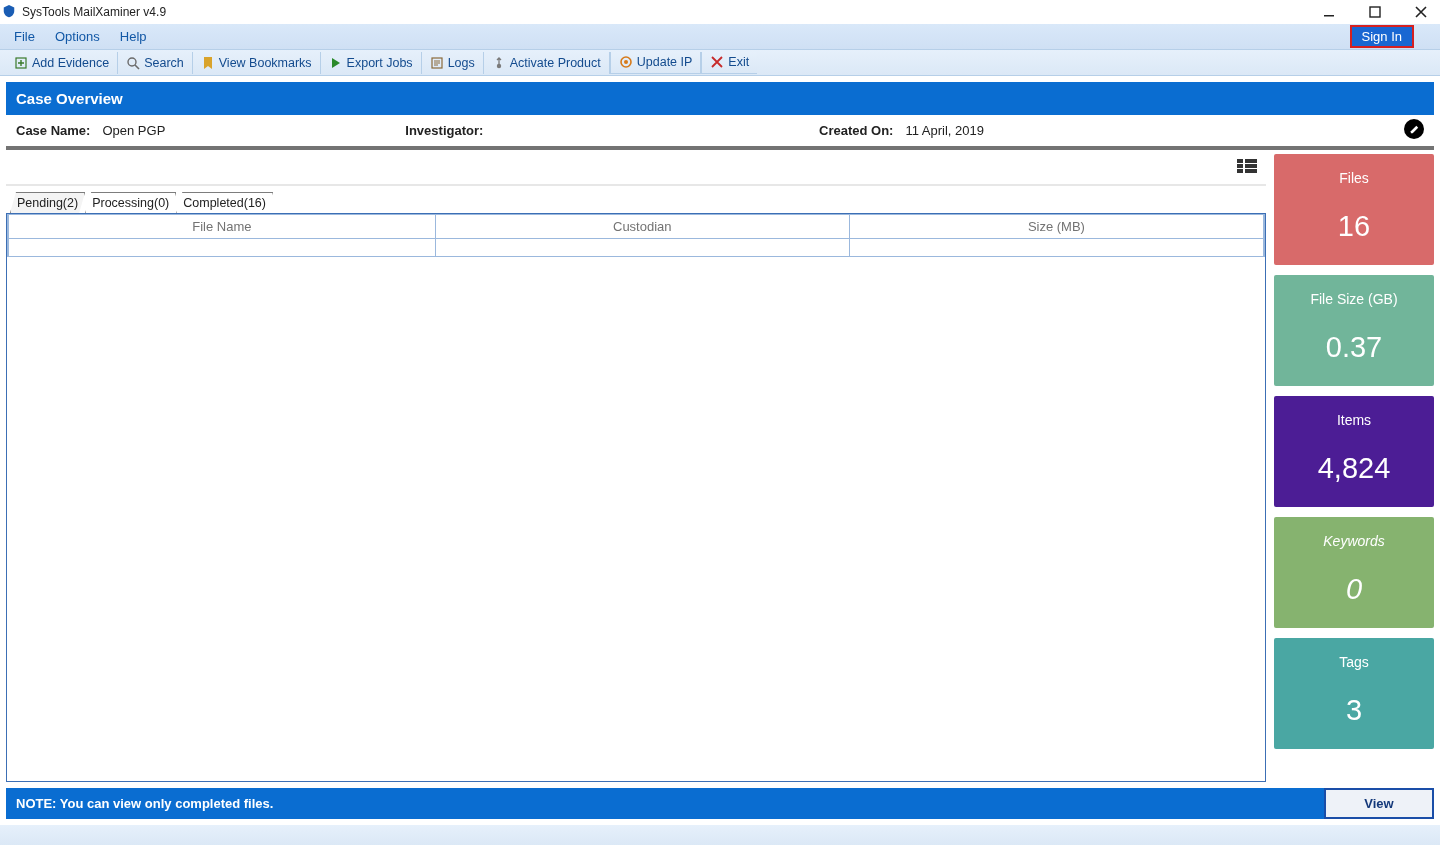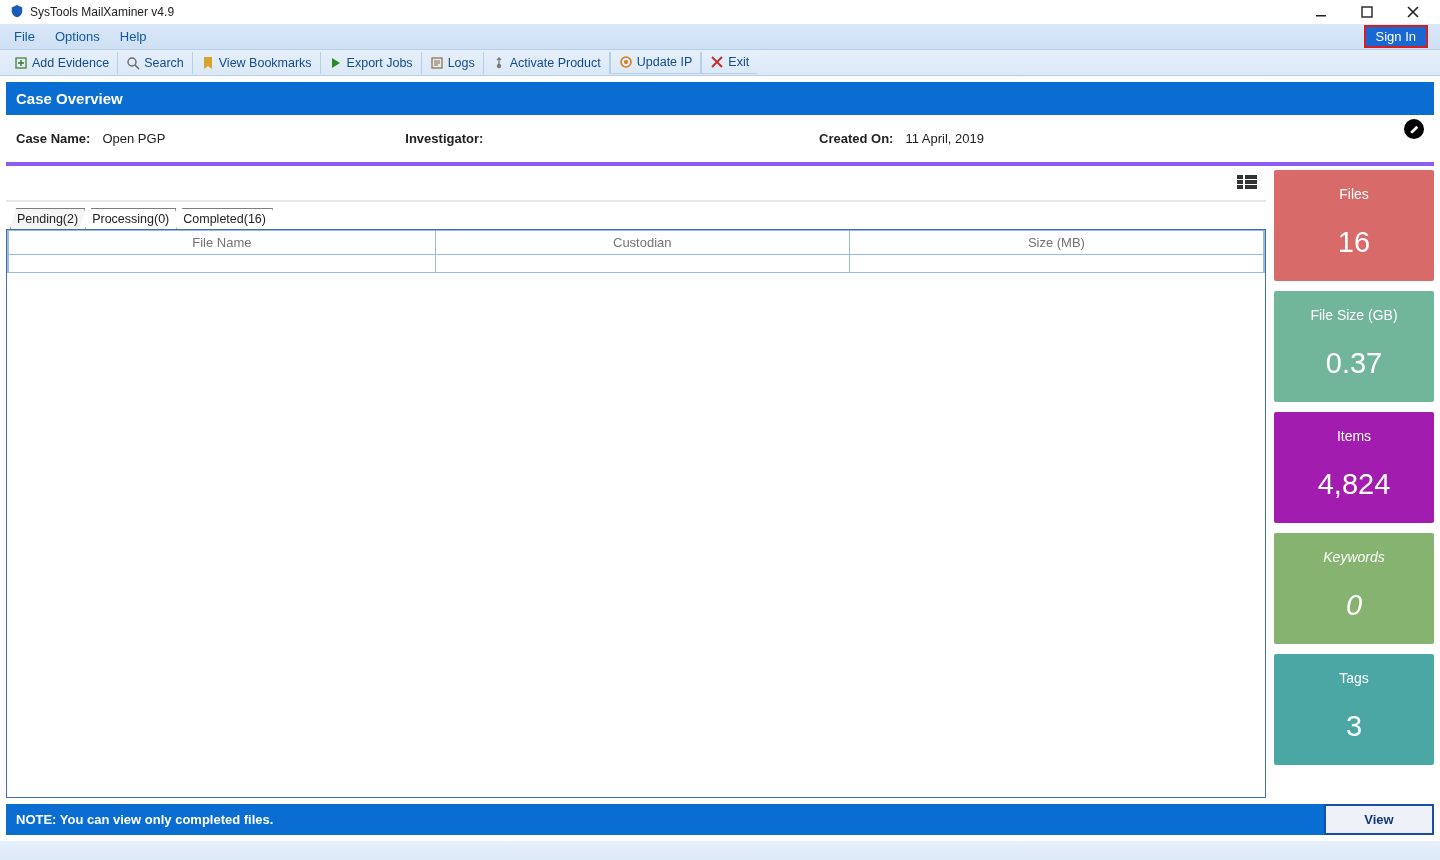--- a/index.html
+++ b/index.html
@@ -1,44 +1,44 @@
 <!DOCTYPE html>
 <html><head>
 <meta charset="utf-8">
 <style>
   * { box-sizing: border-box; margin: 0; padding: 0; }
   body { font-family: "Segoe UI", Arial, sans-serif; font-size: 13px; color: #222; background:#ffffff; width:1440px; height:860px; overflow:hidden;}
   
   
-  .titlebar { height:24px; background:#ffffff; display:flex; align-items:center; justify-content:space-between; padding:0 8px;}
+  .titlebar { height:24px; background:#ffffff; display:flex; align-items:center; justify-content:space-between; padding:0 0;}
   .titlebar-left { display:flex; align-items:center; gap:6px; padding-left:2px;}
   .title-logo svg{width:14px;height:14px;}
   .title-text{font-size:12px; color:#222;}
   .win-controls{display:flex; gap:24px; align-items:center; padding-right:8px;}
   .win-btn{width:22px;height:22px; display:flex;align-items:center;justify-content:center; cursor:default;}
   .win-btn svg{width:12px;height:12px;}
   
   
-  .menubar{height:26px; background:linear-gradient(#d9e8f9,#cfe0f4); display:flex; align-items:center; justify-content:space-between; padding:0 12px 0 14px; border-bottom:1px solid #b6cfe8;}
+  .menubar{height:26px; background:linear-gradient(#d9e8f9,#cfe0f4); display:flex; align-items:center; justify-content:space-between; padding:0 26px 0 14px; border-bottom:1px solid #b6cfe8;}
   .menu-items{display:flex; gap:20px;}
   .menu-item{color:#1258a6; font-size:13px; cursor:default;}
   .signin-btn{background:#1967d2; color:#fff; padding:2px 10px; border:2px solid #d62020; font-size:13px; cursor:default;}
   
   
   .toolbar{height:26px; background:linear-gradient(#e6f0fb,#dbe8f6); display:flex; align-items:center; padding:0 6px; border-bottom:1px solid #b6cfe8;}
   .tool-btn{display:flex;align-items:center; gap:4px; padding:0 8px; height:22px; color:#134b8e; font-size:12.5px; border-right:1px solid #b6cfe8; }
   .tool-btn:last-child{border-right:none;}
   .tb-extra{border:1px solid #b6cfe8; border-top:none; background:linear-gradient(#e6f0fb,#dbe8f6);}
   .ticon{width:14px;height:14px;display:inline-flex;align-items:center;justify-content:center;}
   
   
   .section-title{background:#0a6dd1; color:#fff; font-weight:bold; font-size:15px; padding:8px 10px;}
   
   
-  .case-info{display:flex; align-items:center; padding:16px 10px; background:#fff; border-bottom:4px solid #8b5cf6; position:relative;}
+  .case-info{display:flex; align-items:center; padding:8px 10px; background:#fff; border-bottom:4px solid #737373; position:relative;}
   .info-label{font-weight:bold; font-size:13px;}
   .info-val{font-size:13px; margin-left:12px;}
   .edit-circle{position:absolute; right:10px; top:4px; width:20px;height:20px;border-radius:50%;background:#000;color:#fff;display:flex;align-items:center;justify-content:center;}
   .edit-circle svg{width:11px;height:11px;}
   
   
   .mainarea{display:flex; height:632px; padding:0 6px 0 6px; gap:8px;}
   
   
   .leftpane{flex:1; display:flex; flex-direction:column;}
@@ -60,21 +60,21 @@
   th:first-child{width:20px;}
   .empty-row td{border:1px solid #9bb8dd; height:18px;}
   .scroll-col{width:18px; border-left:1px solid #9bb8dd;}
   
   
   .rightpane{width:160px; display:flex; flex-direction:column; gap:10px; padding-top:4px;}
   .tile{border-radius:2px; color:#fff; text-align:center; padding:16px 6px 22px 6px; display:flex; flex-direction:column; gap:24px; font-size:14px;}
   .tile .tile-val{font-size:29px;}
   .t-files{background:#d86a6a;}
   .t-size{background:#71b59a;}
-  .t-items{background:#a21caf;}
+  .t-items{background:#4c1d95;}
   .t-keys{background:#86b36f;font-style:italic;}
   .t-tags{background:#4aa7a3;}
   
   
   .bottombar{display:flex; margin:6px 6px 0 6px; align-items:stretch;}
   .notebar{flex:1; background:#0a6dd1; color:#fff; font-weight:bold; font-size:13px; padding:8px 10px;}
   .viewbtn{width:110px; background:#eef2f8; color:#14397a; border:2px solid #1a4ea8; font-weight:bold; display:flex;align-items:center;justify-content:center; font-size:13px;}
   
   
   .footer{height:20px; background:linear-gradient(#e6f0fb,#dbe8f6); margin-top:6px;}

